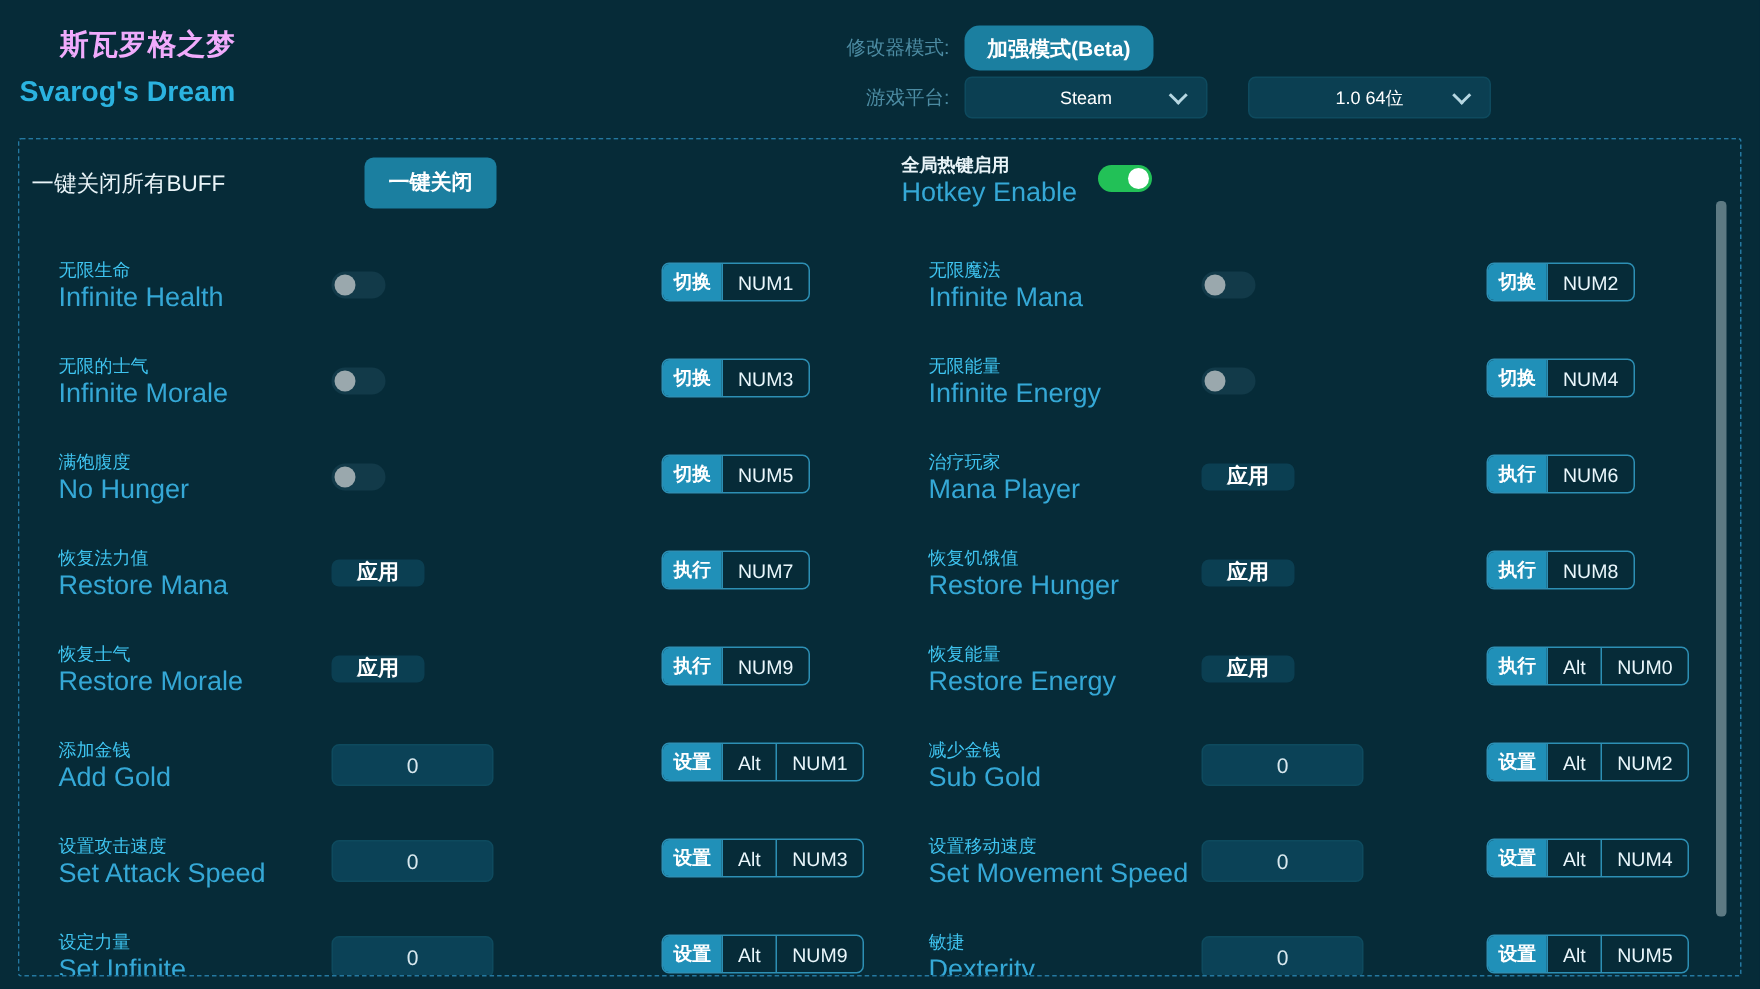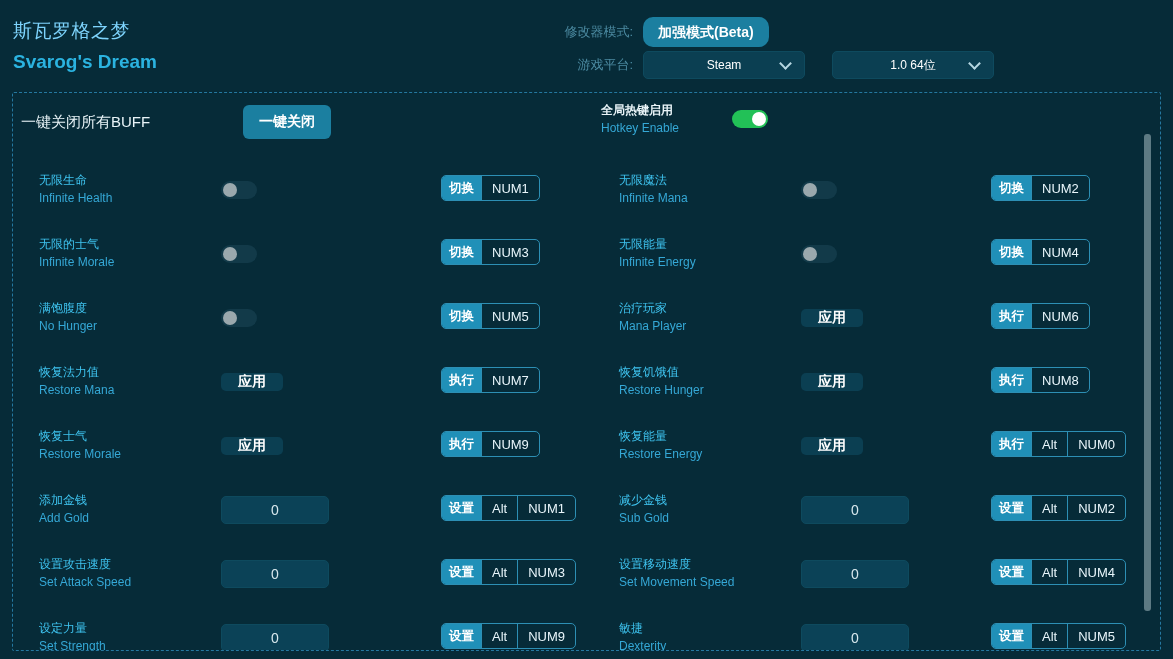--- a/index.html
+++ b/index.html
@@ -8,22 +8,22 @@
     background: #062b38;
     font-family: "Liberation Sans", "DejaVu Sans", sans-serif;
     overflow: hidden;
   }
   #app { position: relative; width: 1173px; height: 659px; background: #062b38; }
 
   
   .header { position: absolute; left: 0; top: 0; width: 1173px; height: 92px; }
   .title-block { position: absolute; left: 13px; top: 18px; }
   .title-cn {
-    font-size: 19px; font-weight: normal; color: #7dd3fc;
-    letter-spacing: .5px; line-height: 26px;
+    font-size: 19px; font-weight: bold; color: #f0abfc;
+    letter-spacing: .5px; line-height: 26px; text-align: right;
   }
   .title-en {
     font-size: 19px; font-weight: bold; color: #2bb3e0;
     line-height: 26px; margin-top: 5px;
   }
 
   .hdr-right { position: absolute; right: 0; top: 0; width: 620px; height: 92px; }
   .hdr-row { position: absolute; display: flex; align-items: center; }
   .hdr-row-1 { left: 0; top: 17px; }
   .hdr-row-2 { left: 0; top: 51px; }
@@ -76,21 +76,21 @@
 
   
   .rows { position: relative; }
   .row-pair { position: relative; height: 64px; }
   .cell { position: absolute; top: 0; height: 64px; }
   .cell-left  { left: 8px;   width: 566px; }
   .cell-right { left: 588px; width: 566px; }
 
   .names { position: absolute; left: 18px; top: 14px; width: 170px; }
   .name-cn { font-size: 12px; color: #3fc4f0; line-height: 18px; white-space: nowrap; }
-  .name-en { font-size: 12px; color: #35a8d6; line-height: 18px; white-space: nowrap; }
+  .name-en { font-size: 18px; color: #35a8d6; line-height: 18px; white-space: nowrap; }
 
   
   .ctrl { position: absolute; left: 200px; top: 18px; height: 30px; display: flex; align-items: center; }
 
   
   .toggle {
     width: 36px; height: 18px; border-radius: 9px; background: #123a49;
     position: relative; cursor: pointer; display: inline-block;
   }
   .toggle .knob {
@@ -397,21 +397,21 @@
                   <span class="hk-action">设置</span>
                   <span class="hk-key">Alt</span>
                   <span class="hk-key">NUM4</span>
                 </div>
               </div>
             </div>
             <div class="row-pair">
               <div class="cell cell-left">
                 <div class="names">
                   <div class="name-cn">设定力量</div>
-                  <div class="name-en">Set Strength</div>
+                  <div class="name-en">Set Infinite</div>
                 </div>
                 <div class="ctrl">
                   <input class="num-input" type="text" value="0" style="">
                 </div>
                 <div class="hk hk-left">
                   <span class="hk-action">设置</span>
                   <span class="hk-key">Alt</span>
                   <span class="hk-key">NUM9</span>
                 </div>
               </div>

